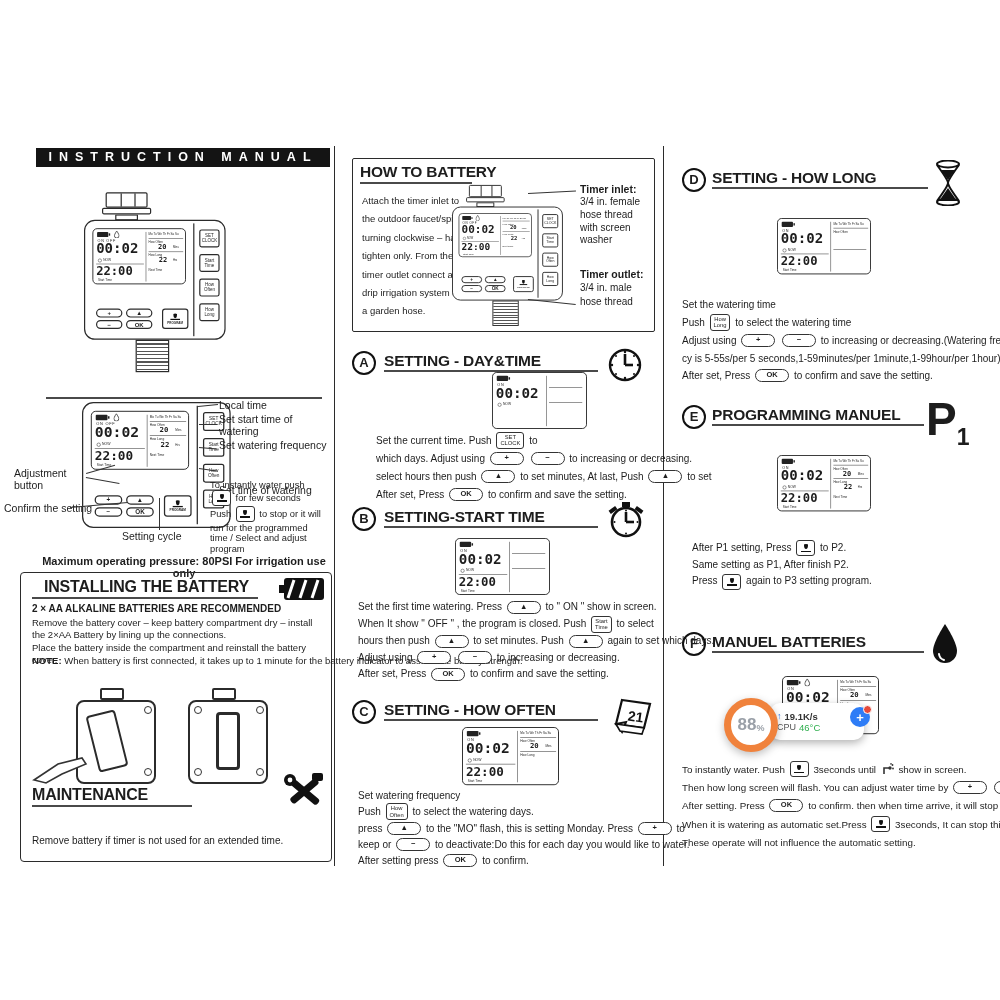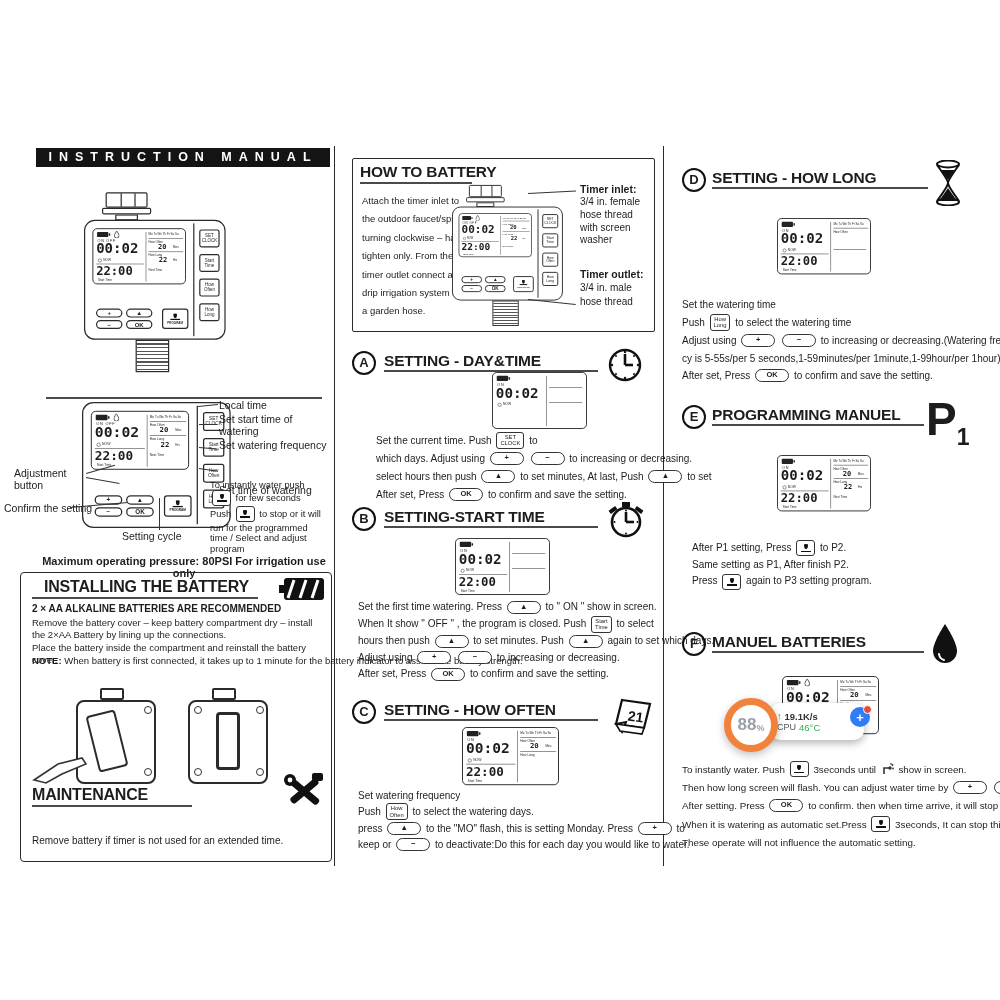--- a/index.html
+++ b/index.html
@@ -515,20 +515,21 @@
       </div>
     </div>
   <div class="rt" style="left:358px;top:787px;line-height:15.6px;">
       <div class="rt-line"><span class="rt-t">Set watering frequency</span></div>
       <div class="rt-line"><span class="rt-t">Push </span><span class="ib-box">
           <span>How</span>
           <span>Often</span>
         </span><span class="rt-t"> to select the watering days.</span></div>
       <div class="rt-line"><span class="rt-t">press </span><span class="ib-pill">▲</span><span class="rt-t"> to the "MO" flash, this is setting Monday. Press </span><span class="ib-pill">+</span><span class="rt-t"> to</span></div>
       <div class="rt-line"><span class="rt-t">keep or </span><span class="ib-pill">−</span><span class="rt-t"> to deactivate:Do this for each day you would like to water.</span></div>
+      <div class="rt-line"><span class="rt-t">After setting press </span><span class="ib-pill">OK</span><span class="rt-t"> to confirm.</span></div>
     </div>
 
   <div class="sec-circ" style="left:682px;top:168px;">D</div>
   <div class="sec-title" style="left:712px;top:169px;">SETTING - HOW LONG</div>
   <div class="rule" style="left:712px;top:187px;width:216px;"></div>
   <svg class="abs" style="left:934px;top:160px;" width="28" height="46" viewBox="0 0 28 46">
     <ellipse cx="14" cy="4" rx="11" ry="3.4" fill="none" stroke="#111" stroke-width="2"></ellipse>
     <path d="M3 5 Q14 20 14 23 Q14 20 25 5" fill="none" stroke="#111" stroke-width="2"></path>
     <path d="M3 41 Q14 26 14 23 Q14 26 25 41" fill="none" stroke="#111" stroke-width="2"></path>
     <polygon points="7,10 21,10 14,20" fill="#111"></polygon>

